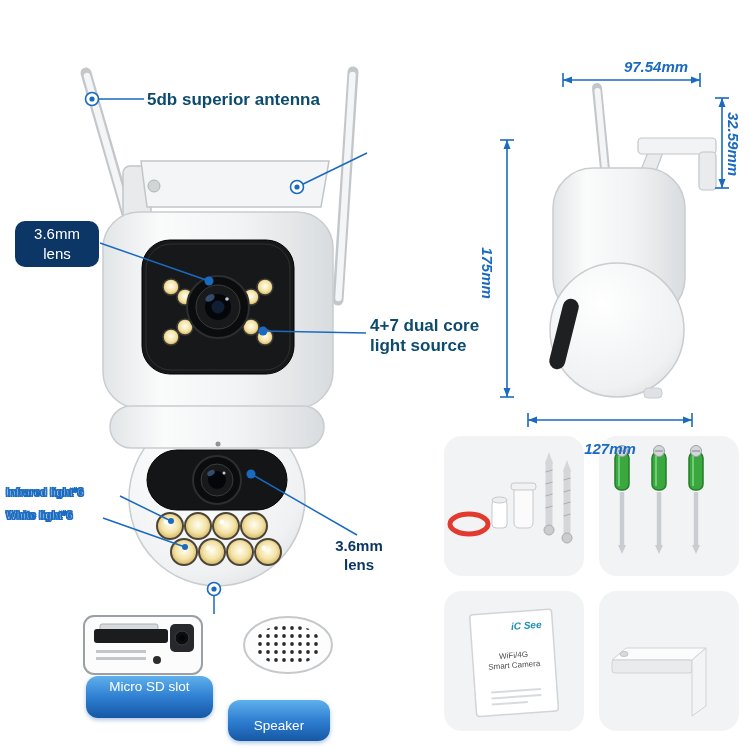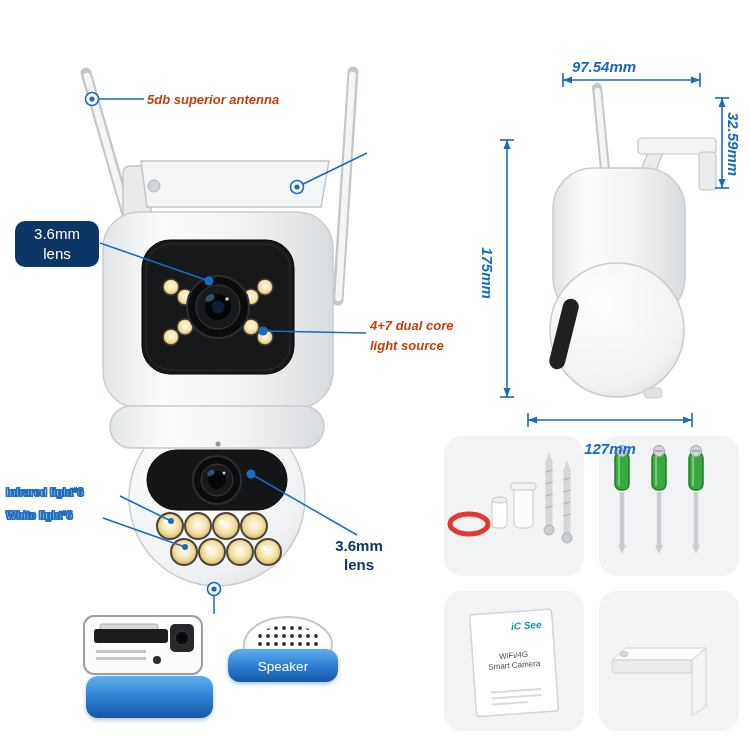--- a/index.html
+++ b/index.html
@@ -1,19 +1,19 @@
 <!DOCTYPE html>
 <html><head>
 <meta charset="utf-8">
 <style>
   html,body{margin:0;padding:0;background:#fff;}
   .page{position:relative;width:750px;height:750px;background:#ffffff;overflow:hidden;
         font-family:"Liberation Sans",sans-serif;}
   .page svg{position:absolute;left:0;top:0;font-family:"Liberation Sans",sans-serif;}
-  .lbl{position:absolute;color:#c2410c;font-size:13px;font-weight:600;white-space:nowrap;line-height:20px;font-style:italic;}
+  .lbl{position:absolute;color:#0c4a6e;font-size:17px;font-weight:600;white-space:nowrap;line-height:20px;}
   .navy-box{position:absolute;width:84px;background:#0c3666;color:#fff;border-radius:10px;
             text-align:center;font-size:15px;line-height:20px;padding:3px 0;font-weight:500;}
   .outline-lbl{position:absolute;font-size:11px;font-weight:700;color:#fff;white-space:nowrap;
             -webkit-text-stroke:1.1px #1a6ac0;
             text-shadow:-1px -1px 0 #1a6ac0,1px -1px 0 #1a6ac0,-1px 1px 0 #1a6ac0,1px 1px 0 #1a6ac0;}
   .lbl-navy{position:absolute;color:#0c3666;font-size:15px;font-weight:700;text-align:center;line-height:19px;}
   .badge{position:absolute;background:linear-gradient(180deg,#5fb0ec 0%,#2f7fd2 50%,#1557a5 100%);
          color:#fff;border-radius:12px;text-align:center;font-size:13.5px;line-height:18px;
          padding-top:2px;box-shadow:0 2px 4px rgba(21,87,165,.35);}
   .dim{position:absolute;color:#1a6ac0;font-size:15px;font-style:italic;font-weight:600;text-align:center;white-space:nowrap;}
@@ -284,25 +284,26 @@
 
 <div class="outline-lbl" style="left:6px;top:486px;">Infrared light*6</div>
 <div class="outline-lbl" style="left:6px;top:509px;">White light*6</div>
 
 <div class="lbl-navy" style="left:330px;top:536px;width:58px;">
   <div>3.6mm</div>
   <div>lens</div>
 </div>
 
 <div class="badge" style="left:86px;top:676px;width:127px;height:40px;">
-</div>
-
-<div class="badge" style="left:228px;top:649px;width:110px;height:29px;line-height:27px;padding-top:4px;">Speaker</div>
-
-<div class="dim" style="left:552px;top:58px;width:104px;">97.54mm</div>
+  <div>Micro SD slot</div>
+</div>
+
+<div class="badge" style="left:228px;top:700px;width:102px;height:29px;line-height:27px;padding-top:12px;">Speaker</div>
+
+<div class="dim" style="left:604px;top:58px;width:104px;">97.54mm</div>
 
 <div class="dim" style="left:742px;top:99px;width:90px;transform:rotate(90deg);transform-origin:0 0;">32.59mm</div>
 
 <div class="dim" style="left:496px;top:238px;width:70px;transform:rotate(90deg);transform-origin:0 0;">175mm</div>
 
 <div class="dim" style="left:558px;top:424px;width:104px;margin-top:16px;">127mm</div>
 
 </div>
 
 </body></html>

